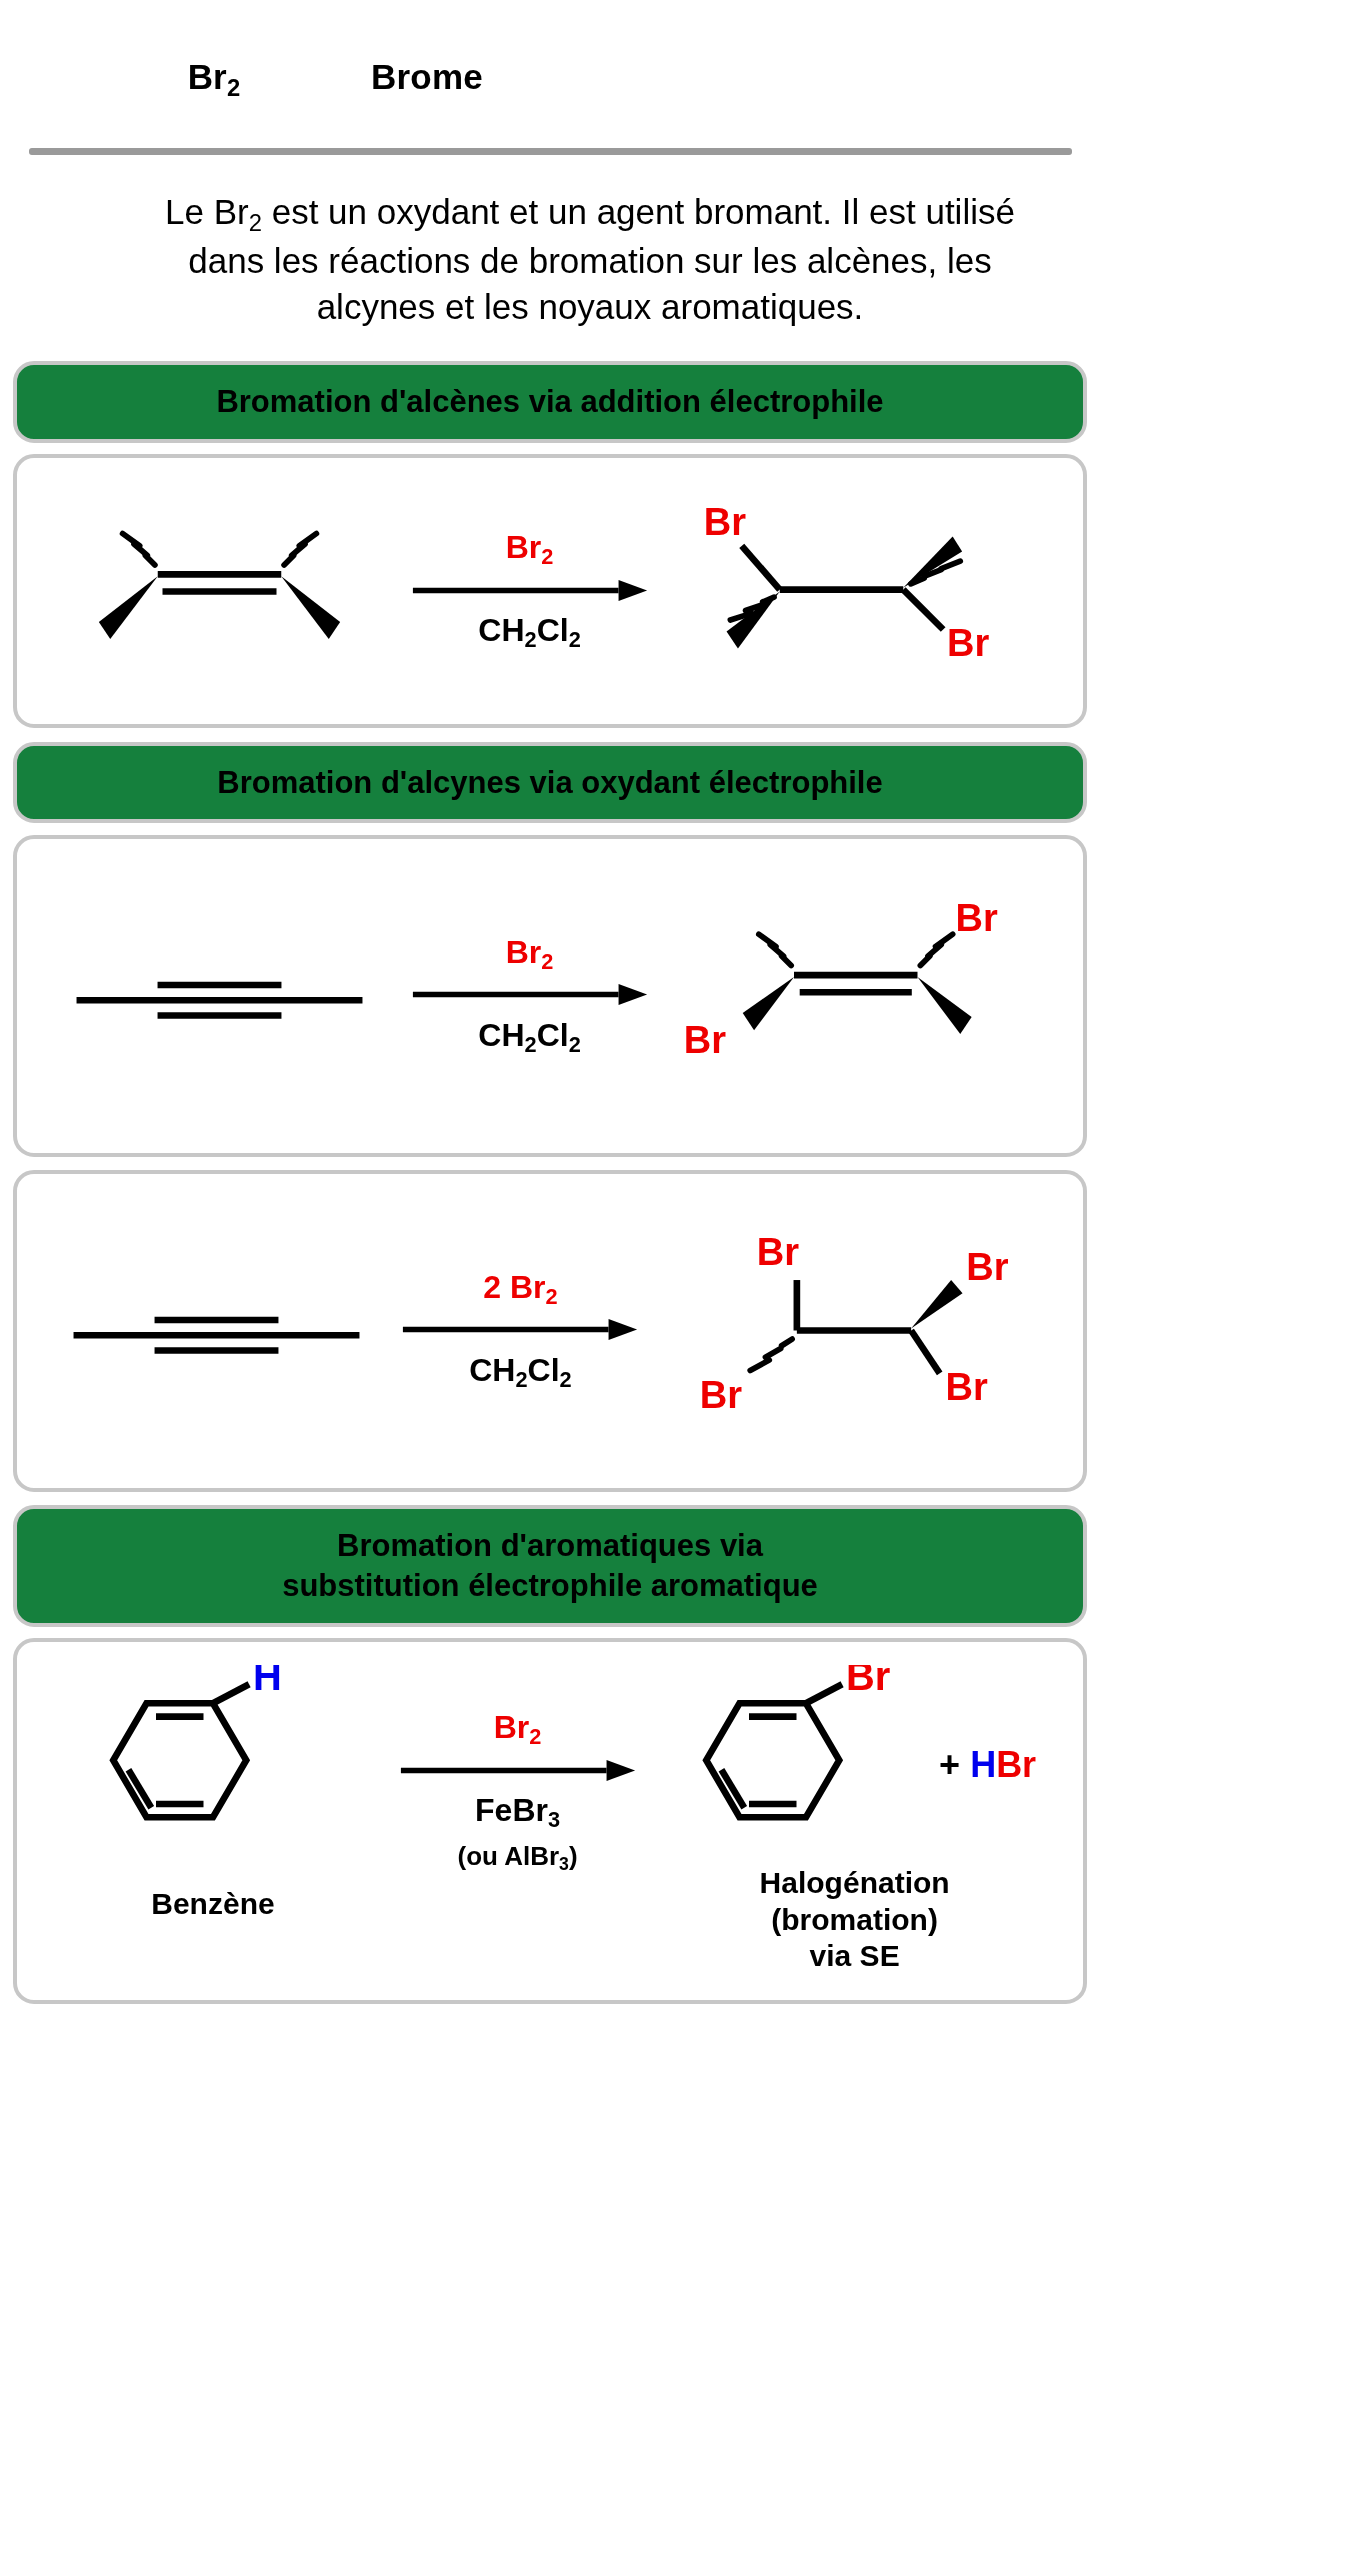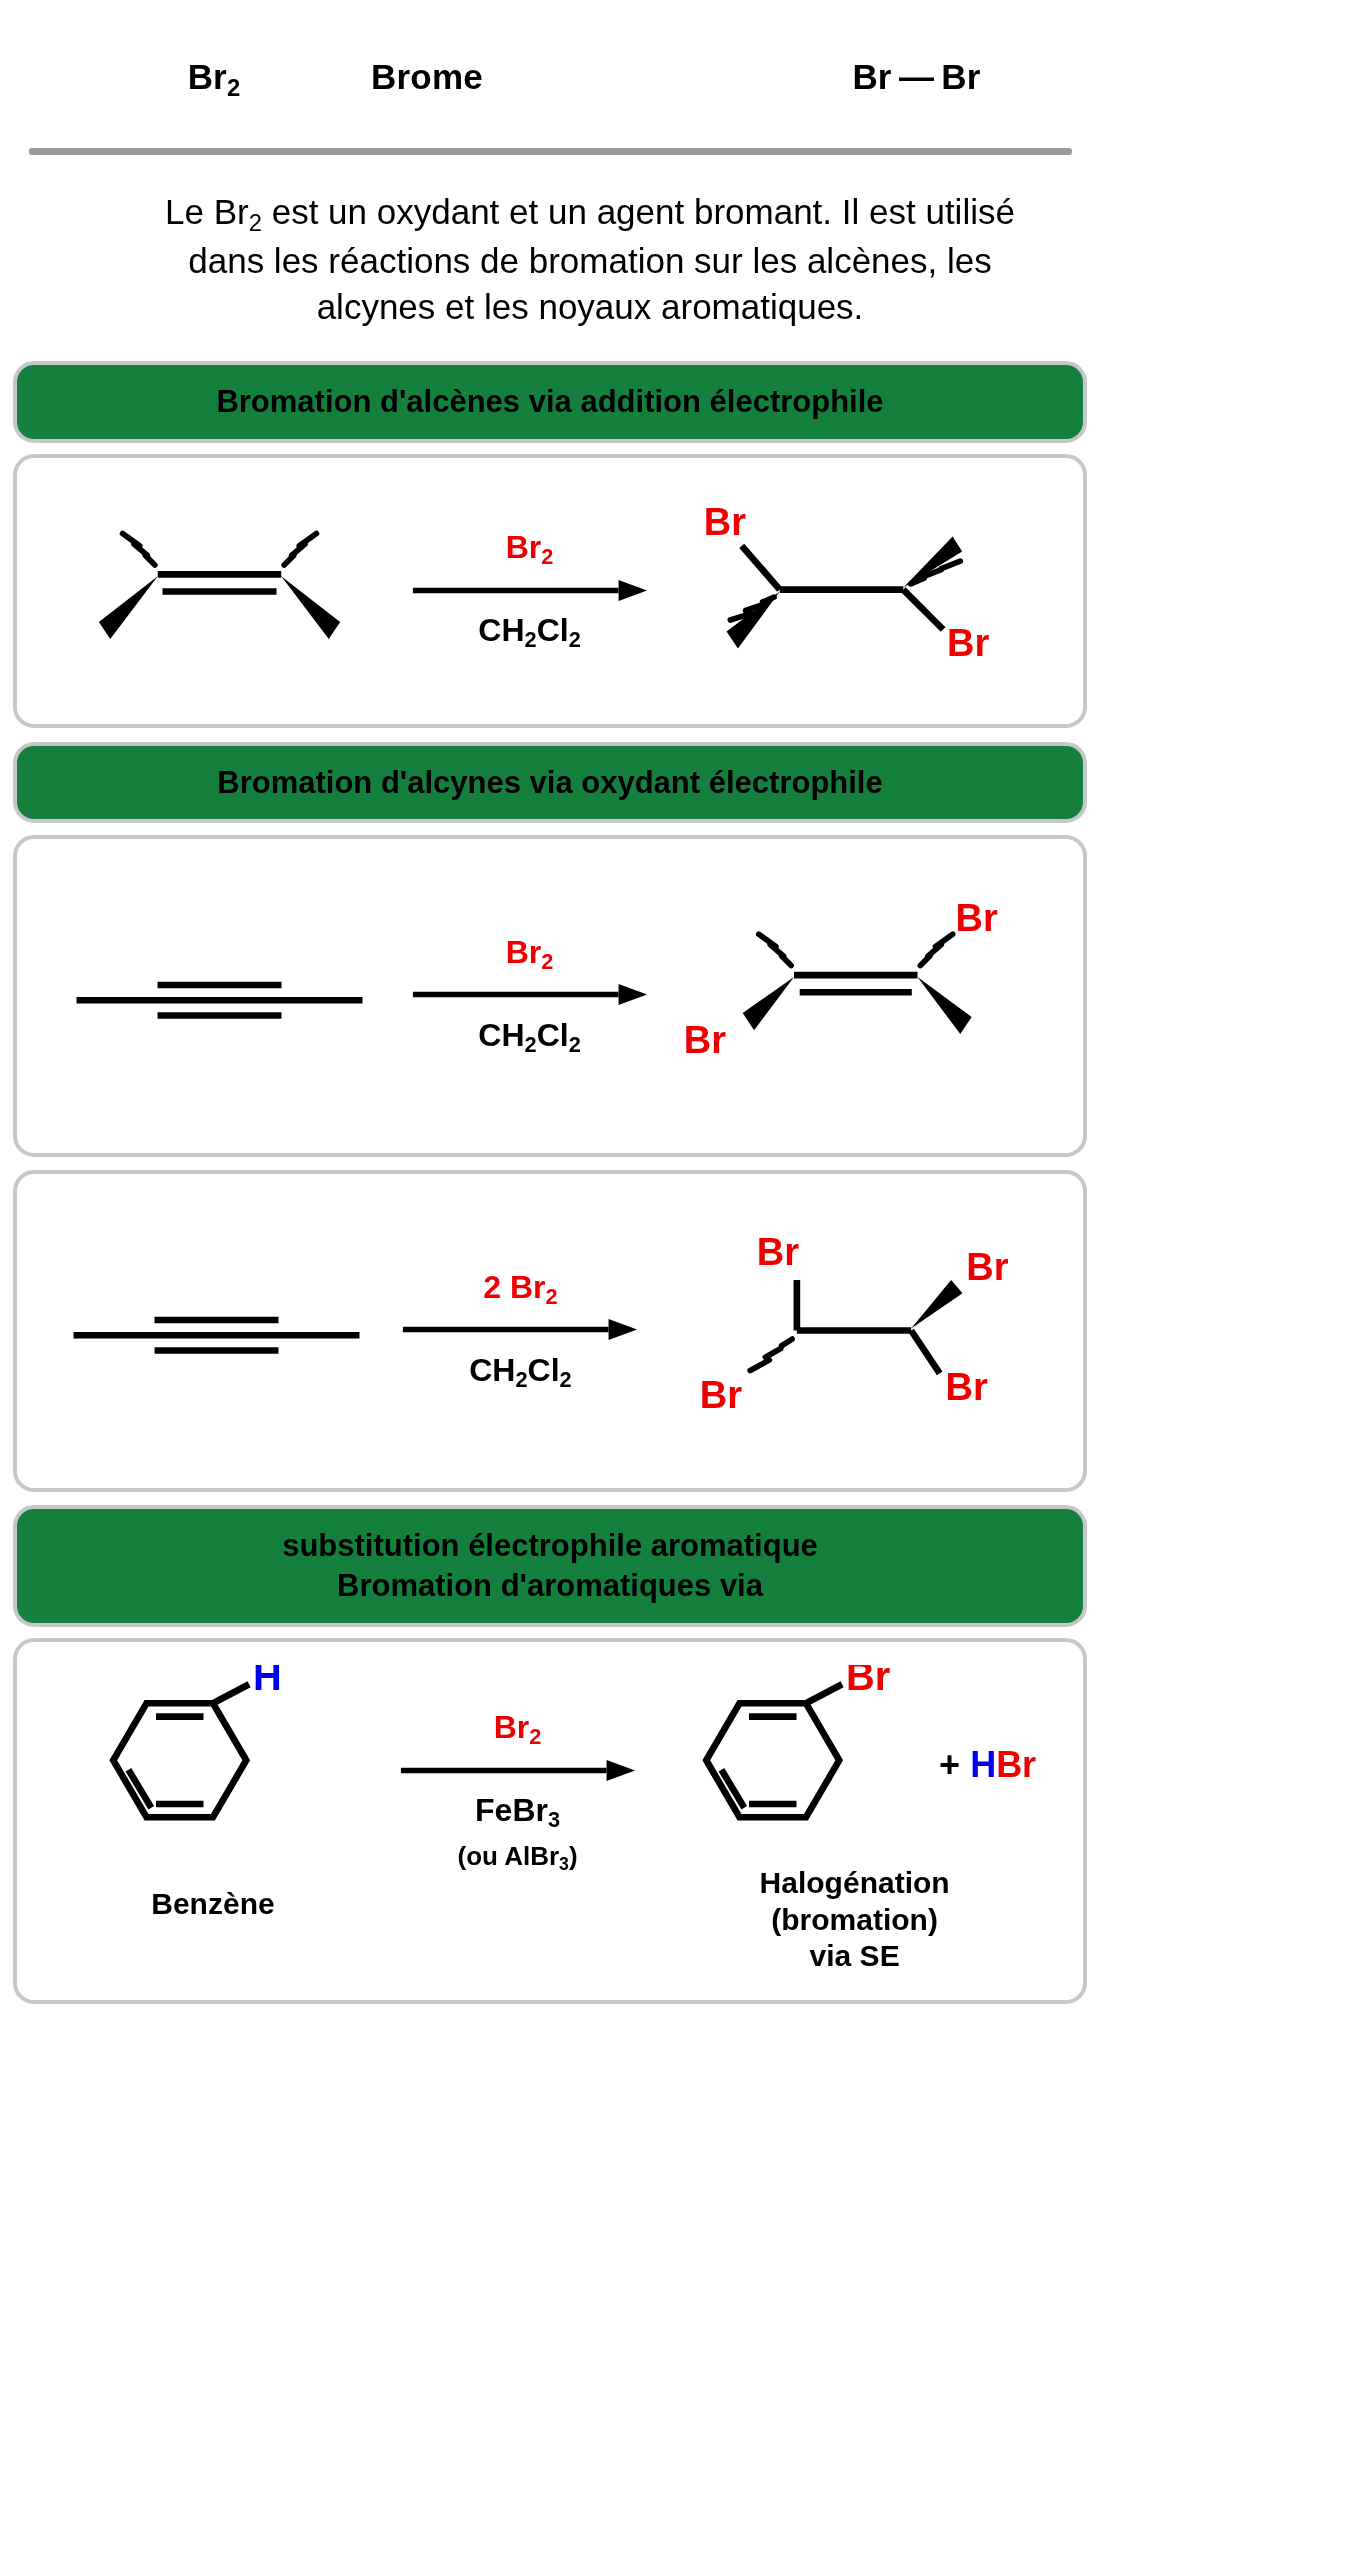--- a/index.html
+++ b/index.html
@@ -152,21 +152,20 @@
 </head>
 <body>
 
 <div class="page">
 
   <div class="header-row">
     <div class="header-cell hc-formula">
       <span>Br</span><span class="sub">2</span>
     </div>
     <div class="header-cell hc-name">Brome</div>
-    <div class="header-cell hc-struct">Br — Br</div>
   </div>
 
   <div class="rule"></div>
 
   <div class="intro">
     <div><span>Le Br</span><span class="sub">2</span><span> est un oxydant et un agent bromant. Il est utilisé</span></div>
     <div>dans les réactions de bromation sur les alcènes, les</div>
     <div>alcynes et les noyaux aromatiques.</div>
   </div>
 
@@ -337,22 +336,22 @@
             <text x="48" y="196" font-family="Liberation Sans, sans-serif" font-size="40" font-weight="bold" fill="#ee0000">Br</text>
             <text x="328" y="62" font-family="Liberation Sans, sans-serif" font-size="40" font-weight="bold" fill="#ee0000">Br</text>
             <text x="306" y="188" font-family="Liberation Sans, sans-serif" font-size="40" font-weight="bold" fill="#ee0000">Br</text>
           </svg>
         </div>
 
       </div>
     </div>
 
     <div class="band">
+      <div>Bromation d'aromatiques via</div>
       <div>substitution électrophile aromatique</div>
-      <div>Bromation d'aromatiques via</div>
     </div>
 
     <div class="card">
       <div class="benzene-row">
 
         <div class="col col-left">
           <svg width="266" height="200" viewBox="0 0 280 210">
 
             <polygon points="70,40 140,40 175,100 140,160 70,160 35,100" fill="none" stroke="#000" stroke-width="7"></polygon>
 

